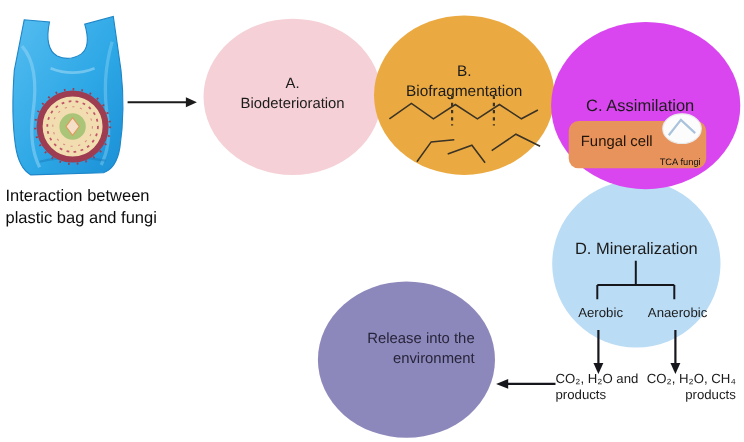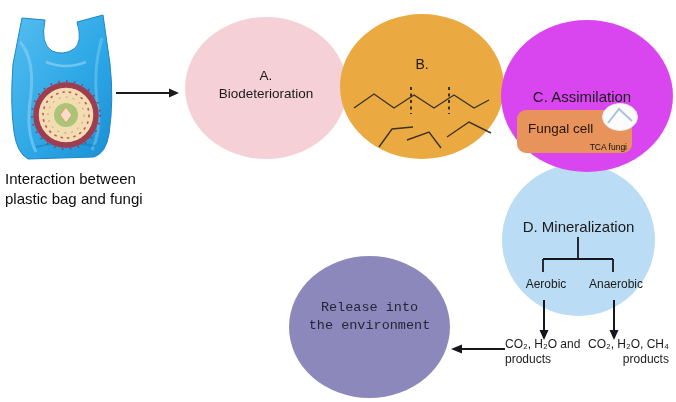--- a/index.html
+++ b/index.html
@@ -8,32 +8,32 @@
   .circle{position:absolute;border-radius:50%;}
   .circle-a{left:185px;top:17px;width:162px;height:142px;background:#f5d1d7;z-index:1;}
   .circle-b{left:340px;top:14px;width:164px;height:145px;background:#ebaa41;z-index:2;}
   .circle-c{left:501px;top:20px;width:172px;height:152px;background:#d946ef;z-index:3;}
   .circle-d{left:502px;top:164px;width:153px;height:152px;background:#badcf5;z-index:2;}
   .circle-r{left:289px;top:256px;width:161px;height:142px;background:#8d88bb;z-index:1;
             display:flex;align-items:center;justify-content:center;}
   .ctext-a{position:absolute;top:50px;left:0;right:0;text-align:center;font-size:13.5px;line-height:1.3;}
   .ctext-b{position:absolute;top:42px;left:0;right:0;text-align:center;font-size:14px;line-height:1.25;}
   .c-label{position:absolute;top:68px;left:0;right:10px;text-align:center;font-size:15px;}
-  .fungal-box{position:absolute;left:16px;top:90px;width:115px;height:43px;background:#e8935c;
+  .fungal-box{position:absolute;left:16px;top:90px;width:125px;height:43px;background:#e8935c;
               border-radius:9px;z-index:4;text-align:right;}
   .fungal-label{position:absolute;left:11px;top:11px;font-size:13.5px;color:#221408;}
   .tca-label{position:absolute;right:5px;bottom:1px;font-size:8.5px;color:#111;}
   .d-label{position:absolute;top:54px;left:0;right:0;text-align:center;font-size:15px;}
   .branch-lbl{position:absolute;top:277px;font-size:12px;text-align:center;z-index:4;}
   .lbl-aerobic{left:510px;width:72px;}
   .lbl-anaerobic{left:577px;width:78px;}
   .out{position:absolute;top:337px;font-size:12px;line-height:1.22;z-index:4;white-space:nowrap;}
   .out-left{left:505px;}
   .out-right{left:588px;text-align:right;}
-  .release-text{width:124px;text-align:center;font-size:13.5px;line-height:1.3;color:#26243a;margin-bottom:20px;font-family:Liberation Mono, monospace;}
+  .release-text{width:124px;text-align:right;font-size:13.5px;line-height:1.3;color:#26243a;margin-bottom:20px;}
   .caption{position:absolute;left:5px;top:169px;width:168px;font-size:15px;line-height:1.35;color:#0d0d0d;}
   .overlay{position:absolute;left:0;top:0;width:676px;height:402px;z-index:10;pointer-events:none;}
   .bag-svg{position:absolute;left:6px;top:12px;width:114px;height:152px;z-index:1;}
 </style>
 </head>
 <body>
 
 <div class="canvas">
 
   <svg class="bag-svg" viewBox="0 0 114 152">
@@ -64,20 +64,21 @@
   <div class="circle circle-a">
     <div class="ctext-a">
       <div>A.</div>
       <div>Biodeterioration</div>
     </div>
   </div>
 
   <div class="circle circle-b">
     <div class="ctext-b">
       <div>B.</div>
+      <div>Biofragmentation</div>
     </div>
   </div>
 
   <div class="circle circle-c">
     <div class="c-label">C. Assimilation</div>
     <div class="fungal-box">
       <span class="fungal-label">Fungal cell</span>
       <span class="tca-label">TCA fungi</span>
     </div>
   </div>

